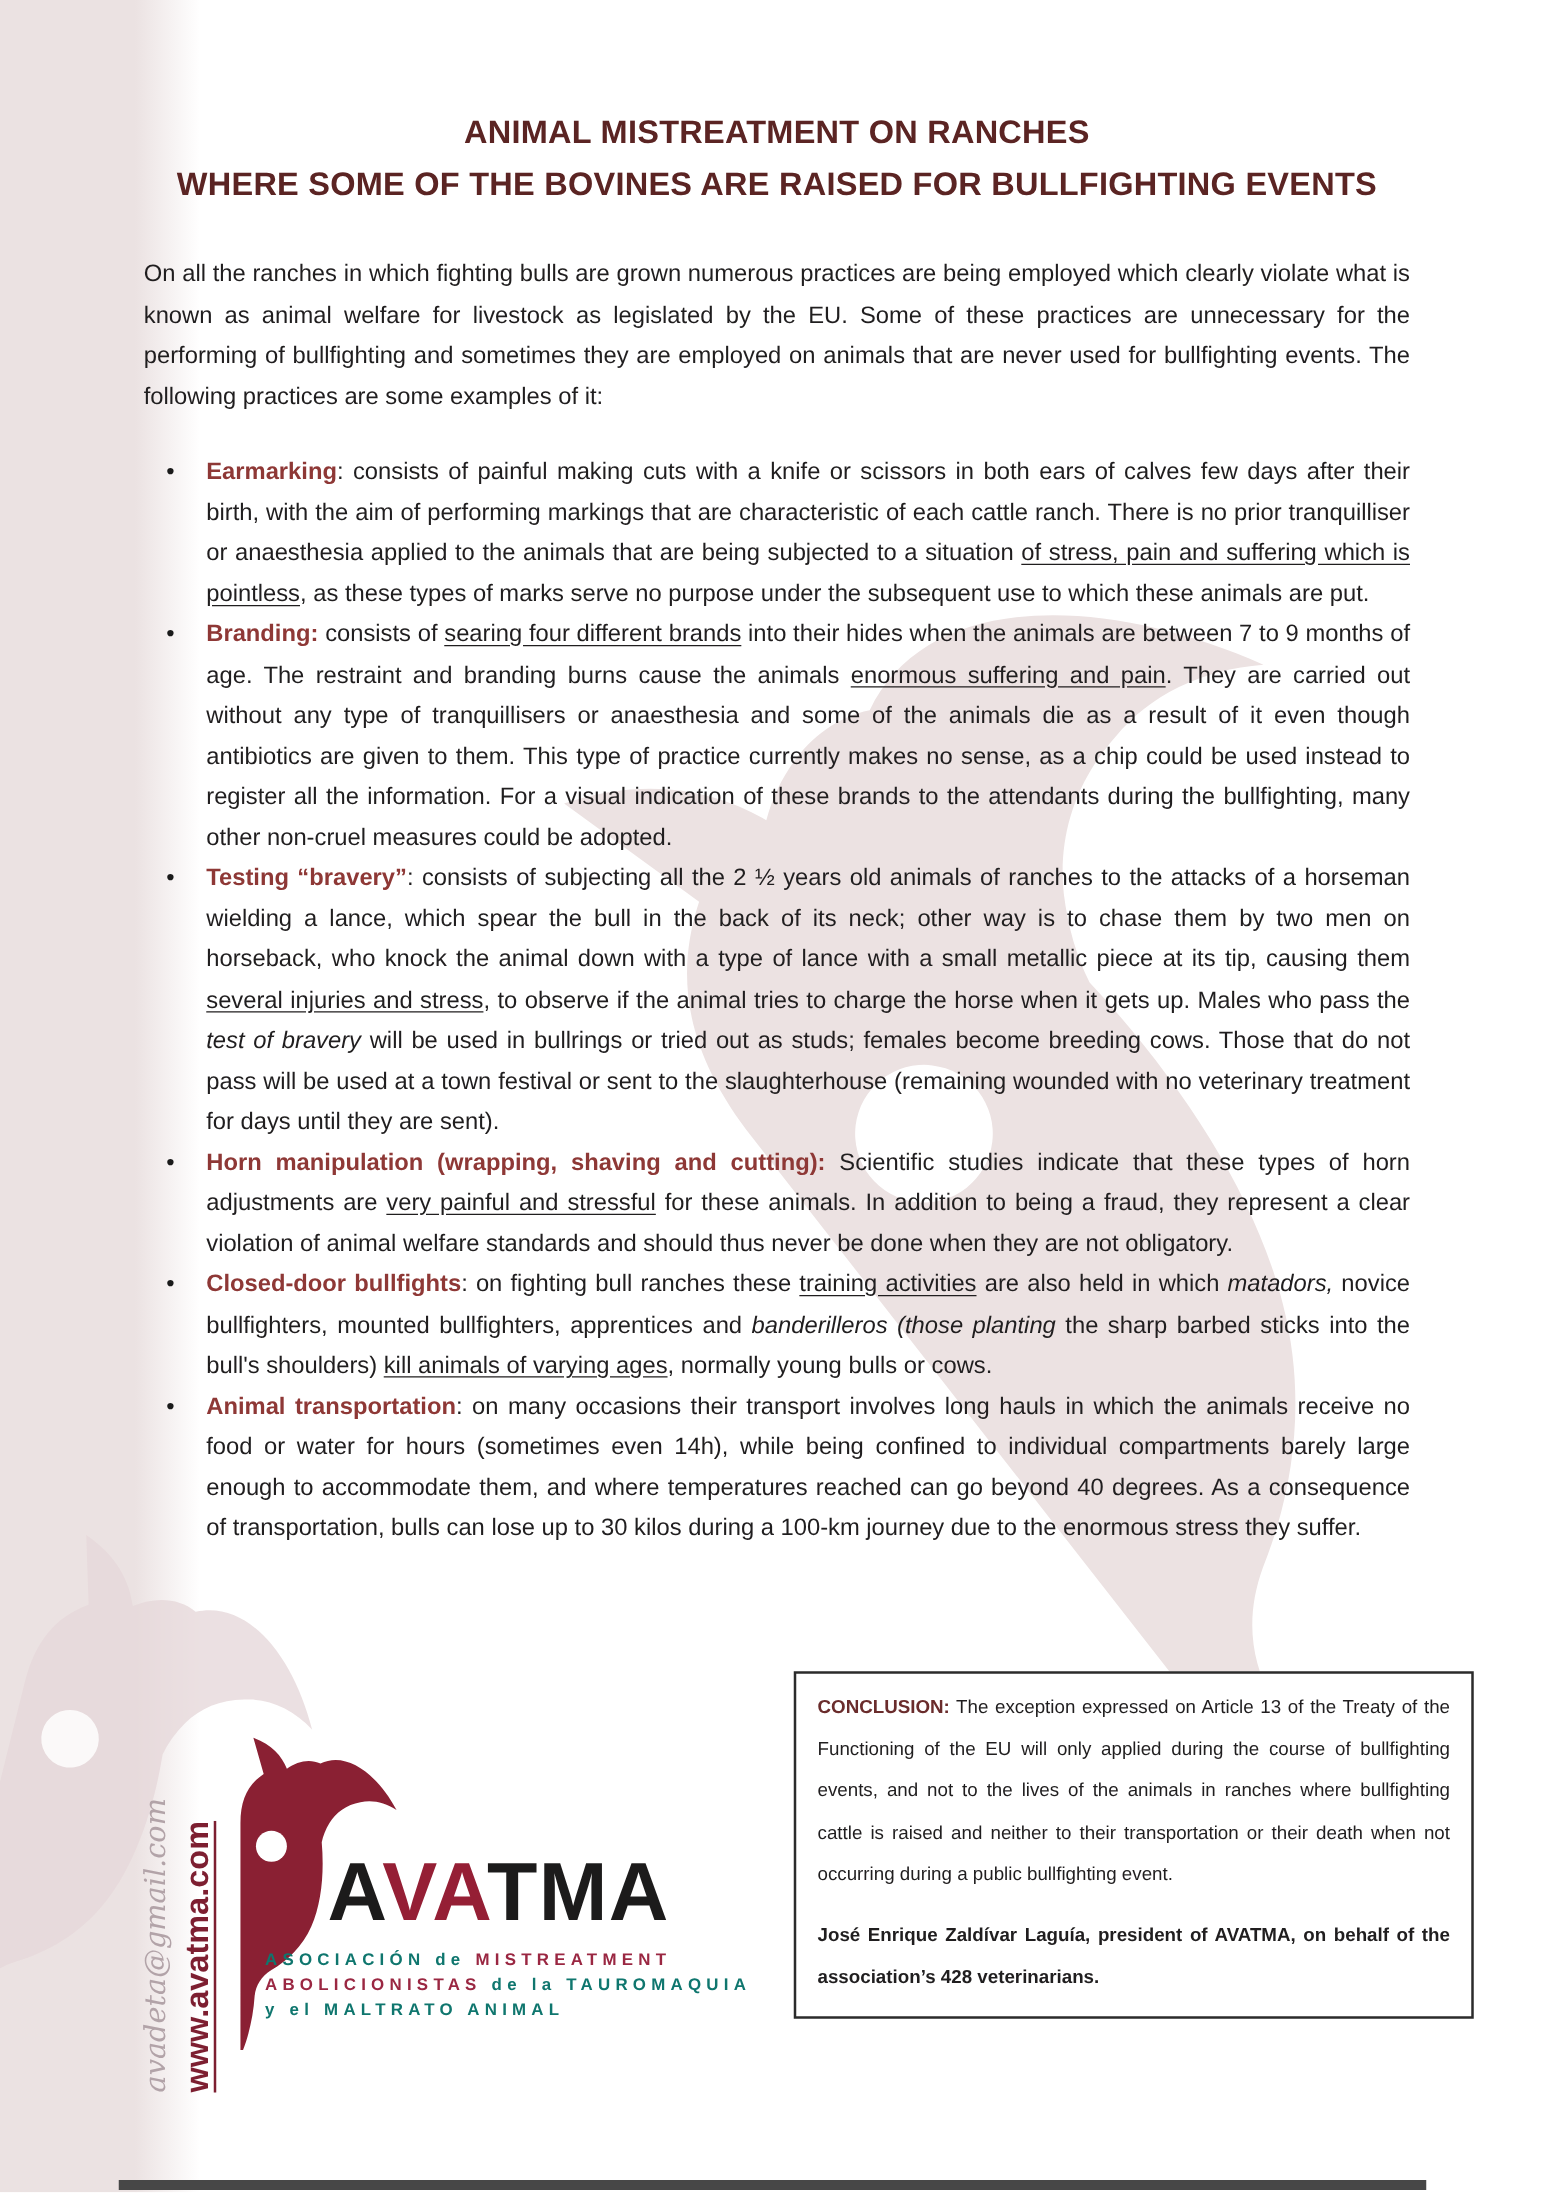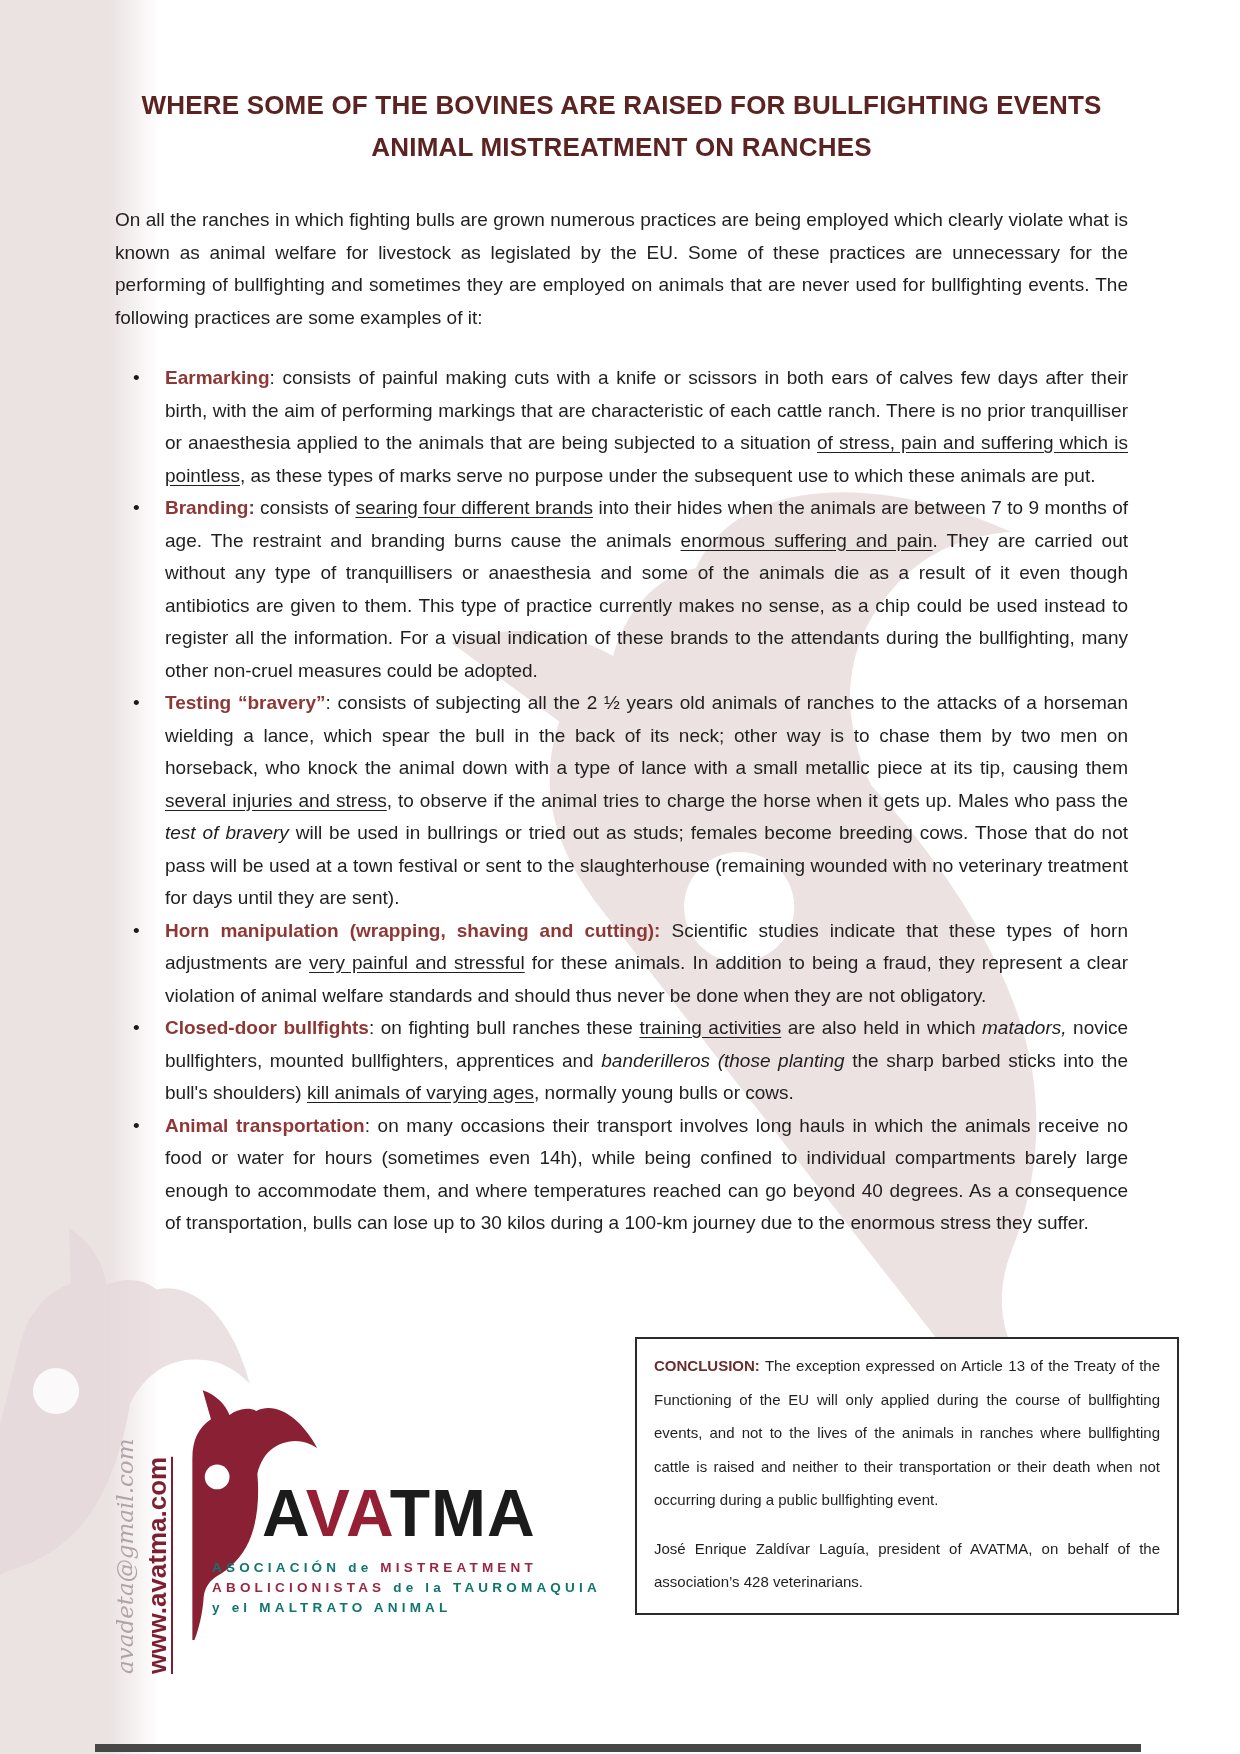--- a/index.html
+++ b/index.html
@@ -34,21 +34,21 @@
 
   .s-lead { font-weight:700; color:#8e3836; }
   .s-u { text-decoration:underline; text-underline-offset:3px; }
   .s-i { font-style:italic; }
 
   
   .conclusion-box { position:absolute; z-index:2; left:635px; top:1337px; width:506px;
     border:2px solid #2b2b2b; background:#ffffff; padding:10px 17px 14px 17px;
     font-size:15px; line-height:33.5px; text-align:justify; }
   .conclusion-label { font-weight:700; color:#6a2c2c; }
-  .conclusion-signature { font-weight:400; margin-top:15px; }
+  .conclusion-signature { font-weight:700; margin-top:15px; }
 
   
   .logo-bull { position:absolute; z-index:1; left:156px; top:1382px; width:178px; height:258px; color:#8a2033; }
   .wordmark { position:absolute; z-index:2; left:262px; top:1480px; font-size:66px; font-weight:800;
     letter-spacing:1px; line-height:66px; white-space:nowrap; }
   .s-wm-black { color:#1c1b1b; }
   .s-wm-accent { color:#951f35; }
   .taglines { position:absolute; z-index:2; left:212px; top:1558px; font-size:13.5px; font-weight:700;
     letter-spacing:4.2px; line-height:20px; white-space:nowrap; }
   .s-tag-black { color:#0f766e;text-align:center; }
@@ -85,22 +85,22 @@
 
   <svg class="bullsvg wm-main" viewBox="0 0 170 250" preserveAspectRatio="xMidYMid meet">
       <use href="#bull-g"></use>
     </svg>
   <svg class="bullsvg wm-small" viewBox="0 0 170 250" preserveAspectRatio="xMidYMid meet">
       <use href="#bull-g"></use>
     </svg>
 
   <div class="content">
     <h1 class="title">
+      <div>ANIMAL MISTREATMENT ON RANCHES</div>
       <div>WHERE SOME OF THE BOVINES ARE RAISED FOR BULLFIGHTING EVENTS</div>
-      <div>ANIMAL MISTREATMENT ON RANCHES</div>
     </h1>
 
     <p class="intro">On all the ranches in which fighting bulls are grown numerous practices are being employed which clearly violate what is known as animal welfare for livestock as legislated by the EU. Some of these practices are unnecessary for the performing of bullfighting and sometimes they are employed on animals that are never used for bullfighting events. The following practices are some examples of it:</p>
 
     <ul class="points">
       <li><span class="s-lead">Earmarking</span><span class="s-plain">: consists of painful making cuts with a knife or scissors in both ears of calves few days after their birth, with the aim of performing markings that are characteristic of each cattle ranch. There is no prior tranquilliser or anaesthesia applied to the animals that are being subjected to a situation </span><span class="s-u">of stress, pain and suffering which is pointless</span><span class="s-plain">, as these types of marks serve no purpose under the subsequent use to which these animals are put.</span></li>
       <li><span class="s-lead">Branding:</span><span class="s-plain"> consists of </span><span class="s-u">searing four different brands</span><span class="s-plain"> into their hides when the animals are between 7 to 9 months of age. The restraint and branding burns cause the animals </span><span class="s-u">enormous suffering and pain</span><span class="s-plain">. They are carried out without any type of tranquillisers or anaesthesia and some of the animals die as a result of it even though antibiotics are given to them. This type of practice currently makes no sense, as a chip could be used instead to register all the information.  For a visual indication of these brands to the attendants during the bullfighting, many other non-cruel measures could be adopted.</span></li>
       <li><span class="s-lead">Testing “bravery”</span><span class="s-plain">: consists of subjecting all the 2 ½ years old animals of ranches to the attacks of a horseman wielding a lance, which spear the bull in the back of its neck; other way is to chase them by two men on horseback, who knock the animal down with a type of lance with a small metallic piece at its tip, causing them </span><span class="s-u">several injuries and stress</span><span class="s-plain">, to observe if the animal tries to charge the horse when it gets up. Males who pass the </span><span class="s-i">test of bravery</span><span class="s-plain"> will be used in bullrings or tried out as studs; females become breeding cows. Those that do not pass will be used at a town festival or sent to the slaughterhouse (remaining wounded with no veterinary treatment for days until they are sent).</span></li>
       <li><span class="s-lead">Horn manipulation (wrapping, shaving and cutting):</span><span class="s-plain"> Scientific studies indicate that these types of horn adjustments are </span><span class="s-u">very painful and stressful</span><span class="s-plain"> for these animals. In addition to being a fraud, they represent a clear violation of animal welfare standards and should thus never be done when they are not obligatory.</span></li>
       <li><span class="s-lead">Closed-door bullfights</span><span class="s-plain">: on fighting bull ranches these </span><span class="s-u">training activities</span><span class="s-plain"> are also held in which </span><span class="s-i">matadors,</span><span class="s-plain"> novice bullfighters, mounted bullfighters, apprentices and </span><span class="s-i">banderilleros (those planting</span><span class="s-plain"> the sharp barbed sticks into the bull's shoulders) </span><span class="s-u">kill animals of varying ages</span><span class="s-plain">, normally young bulls or cows.</span></li>

